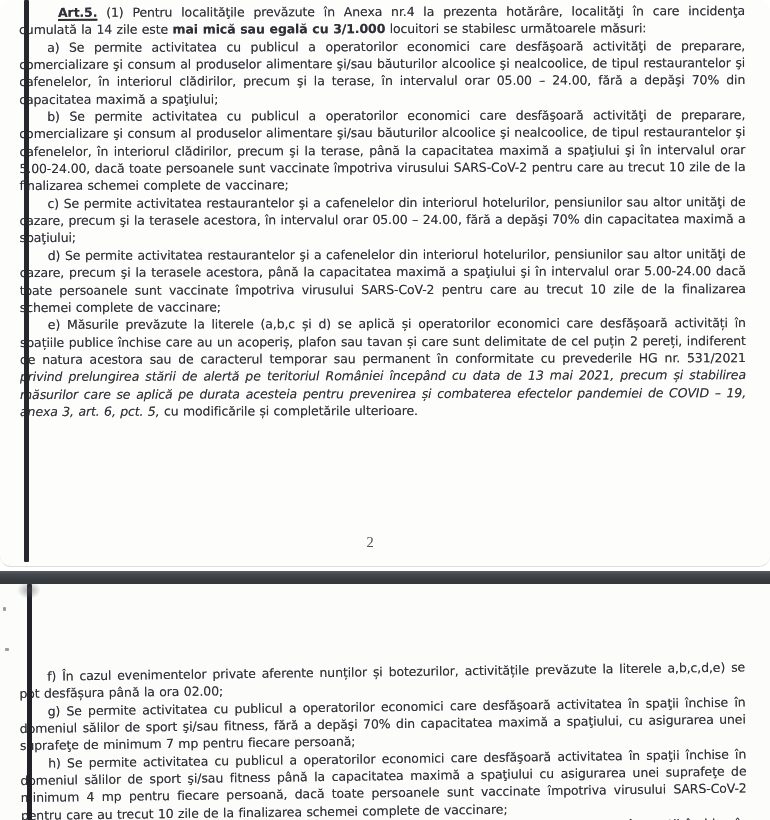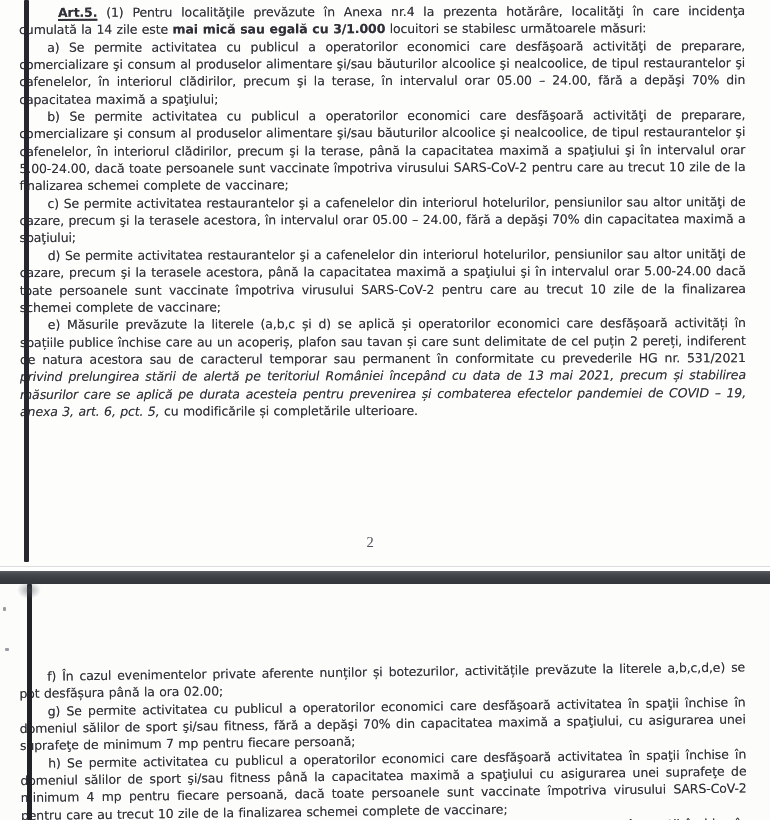--- a/index.html
+++ b/index.html
@@ -2,21 +2,21 @@
 <html><head>
 <meta charset="utf-8">
 <style>
   html,body{margin:0;padding:0;}
   body{
     width:770px;height:820px;overflow:hidden;background:#ffffff;
     font-family:"DejaVu Sans","Liberation Sans",sans-serif;
     position:relative;
   }
   .page{position:absolute;left:0;width:770px;background:#fdfdfc;}
-  .page1{top:0;height:566px;border-bottom:1px solid #dddddd;}
+  .page1{top:0;height:566px;border-bottom:1px solid #dddddd;border-radius:11px;}
   .page2{top:584px;height:236px;background:#fcfcfb;}
   .separator{
     position:absolute;top:571px;left:0;width:770px;height:13px;
     background:linear-gradient(180deg,#5c5f63 0%,#464a4f 22%,#3b3e43 55%,#32353a 100%);
   }
   .textcol{
     position:absolute;left:19px;right:25px;
     color:#303138;font-size:12.5px;line-height:17.35px;
     text-align:justify;letter-spacing:-0.12px;word-spacing:0.6px;
     text-shadow:0 0 0.45px rgba(48,49,56,0.55);

